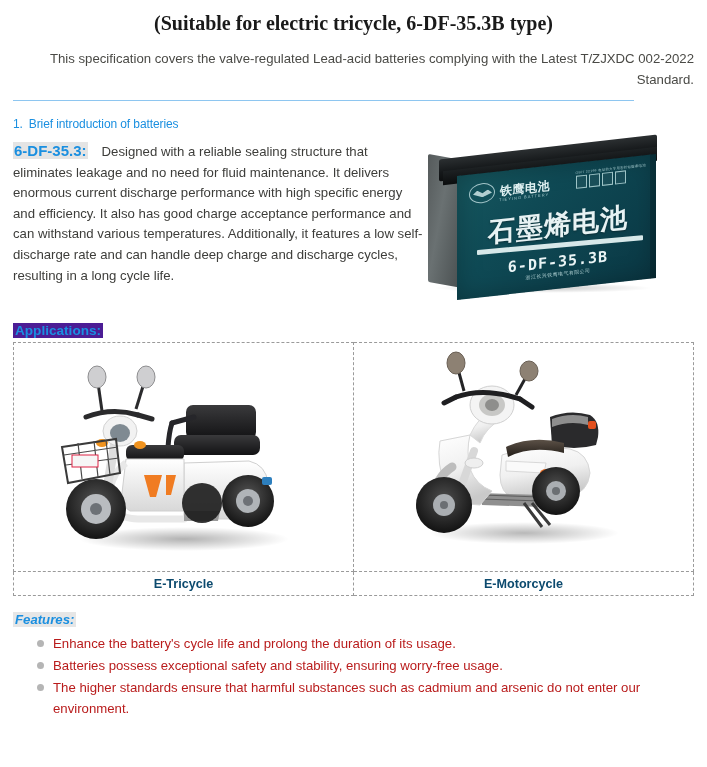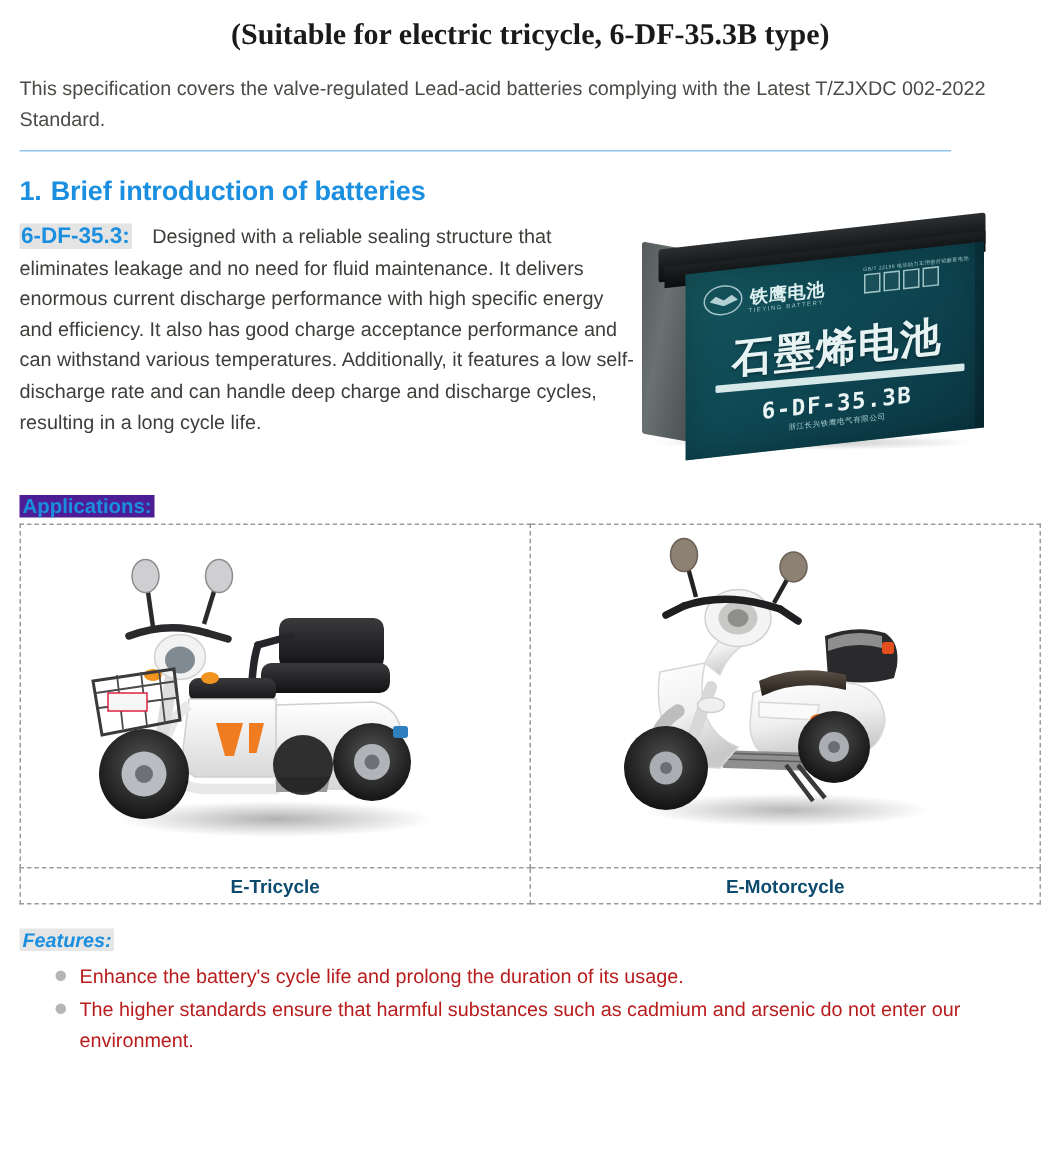--- a/index.html
+++ b/index.html
@@ -25,35 +25,36 @@
     margin: 0;
     padding: 10px 0 0 0;
     line-height: 26px;
   }
 
   .intro {
     margin: 12px 13px 0 13px;
     font-size: 13.2px;
     line-height: 21px;
     color: #4a4a46;
+    text-align: right;
   }
 
   .divider {
     margin: 10px 13px 0 43px;
     height: 0;
     border: 0;
     border-top: 1.6px solid #8ec6f0;
     width: 621px;
     margin-left: 13px;
   }
 
   .sec-heading {
     margin: 16px 13px 0 13px;
-    font-size: 18px;
-    font-weight: bold;
+    font-size: 12px;
+    font-weight: normal;
     color: #1a8fe0;
     letter-spacing: -0.1px;
   }
   .sec-heading .num { margin-right: 6px; }
 
   .intro-block {
     position: relative;
     margin-top: 10px;
     min-height: 160px;
   }
@@ -462,16 +463,17 @@
       <td class="app-cell-cap">E-Tricycle</td>
       <td class="app-cell-cap">E-Motorcycle</td>
     </tr>
   </tbody>
     </table>
 
   <div class="feat-label">Features:</div>
 
   <ul class="features">
     <li>Enhance the battery's cycle life and prolong the duration of its usage.</li>
+    <li>Batteries possess exceptional safety and stability, ensuring worry-free usage.</li>
     <li>The higher standards ensure that harmful substances such as cadmium and arsenic do not enter our environment.</li>
   </ul>
 
 </div>
 
 </body></html>

